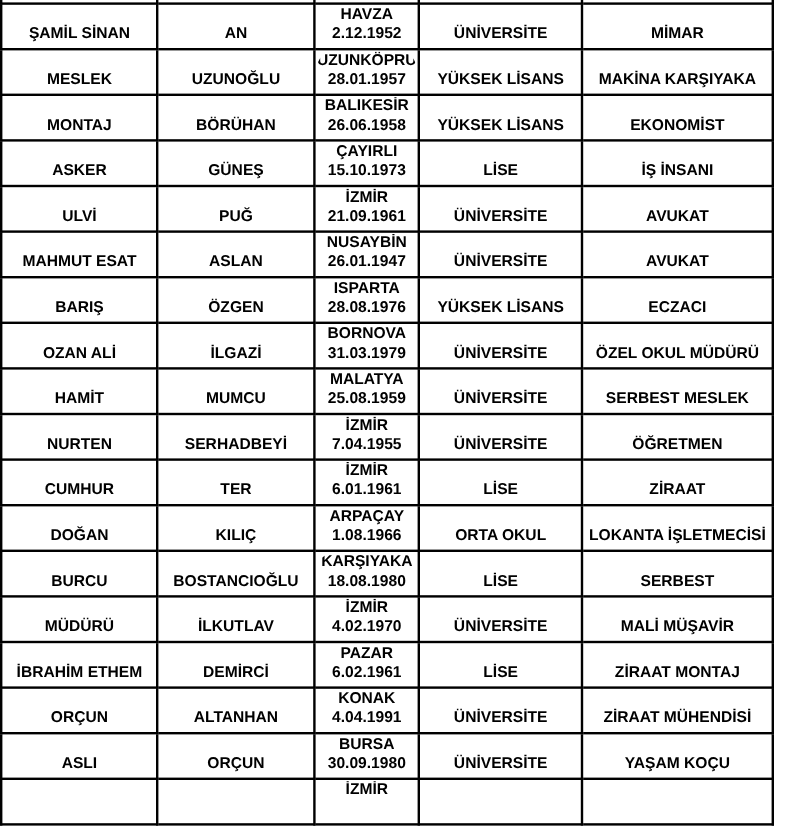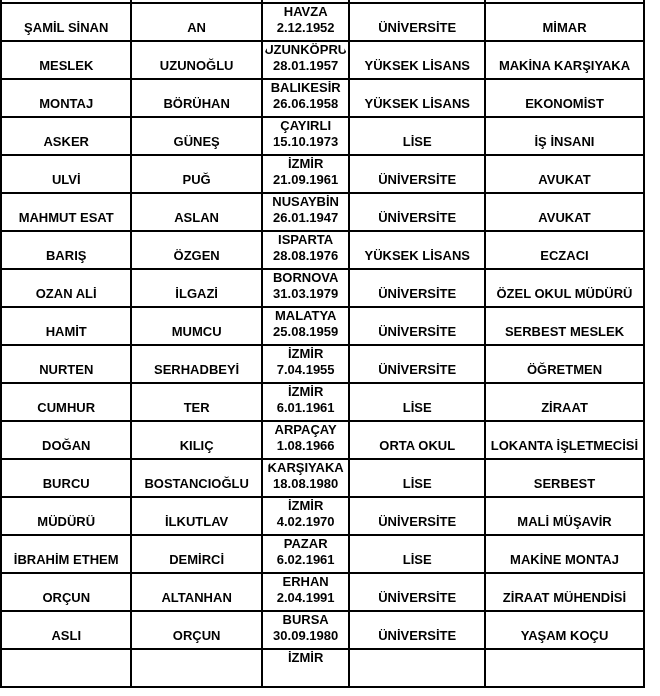--- a/index.html
+++ b/index.html
@@ -215,29 +215,29 @@
   </tr>
 
   <tr class="row">
     <td>İBRAHİM ETHEM</td>
     <td>DEMİRCİ</td>
     <td class="cell-birth">
       <div class="line">PAZAR</div>
       <div class="line">6.02.1961</div>
     </td>
     <td>LİSE</td>
-    <td>MAKİNE MONTAJ</td>
+    <td>ZİRAAT MONTAJ</td>
   </tr>
 
   <tr class="row">
     <td>ORÇUN</td>
     <td>ALTANHAN</td>
     <td class="cell-birth">
-      <div class="line">ERHAN</div>
-      <div class="line">2.04.1991</div>
+      <div class="line">KONAK</div>
+      <div class="line">4.04.1991</div>
     </td>
     <td>ÜNİVERSİTE</td>
     <td>ZİRAAT MÜHENDİSİ</td>
   </tr>
 
   <tr class="row">
     <td>ASLI</td>
     <td>ORÇUN</td>
     <td class="cell-birth">
       <div class="line">BURSA</div>

